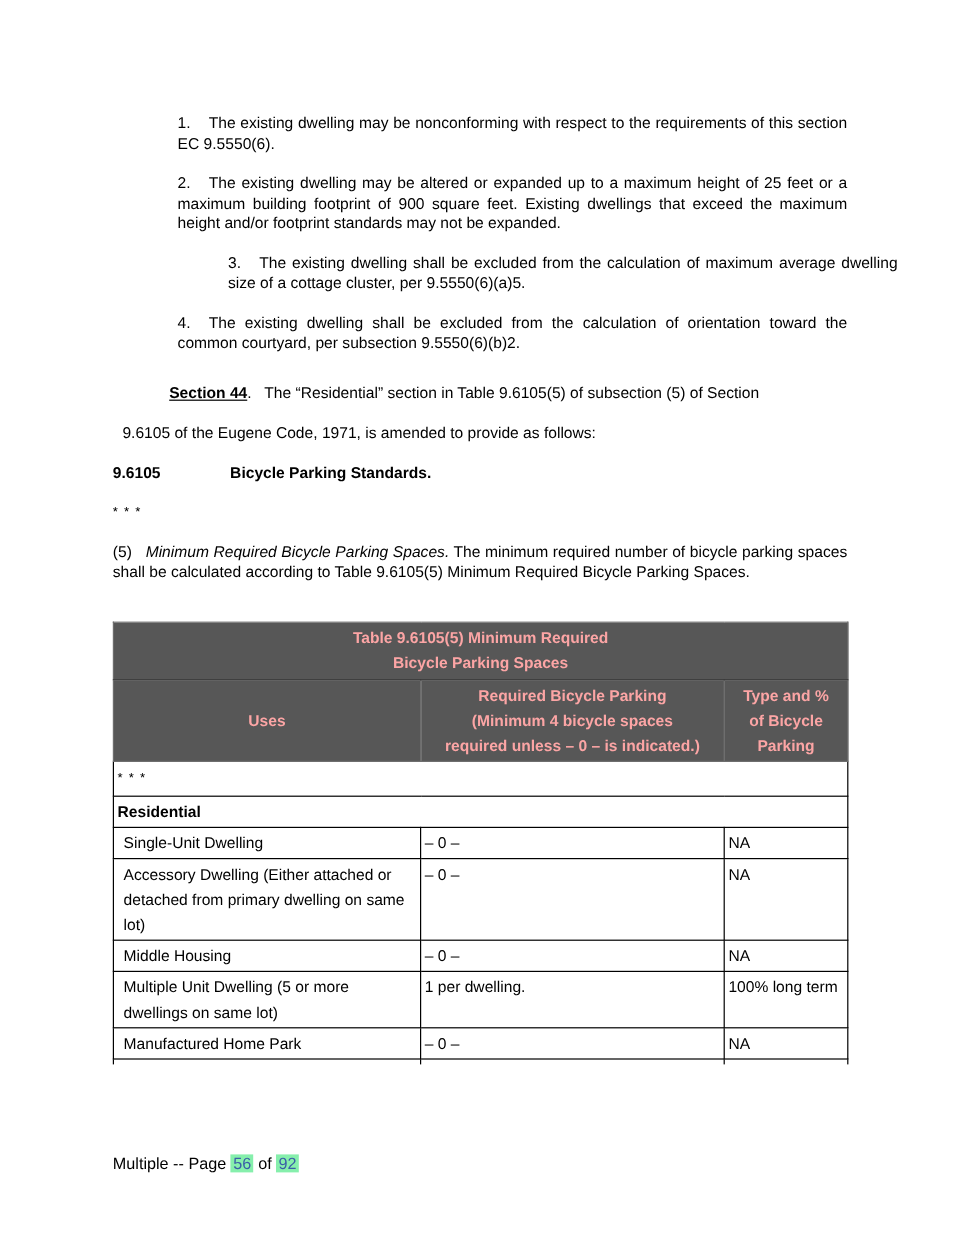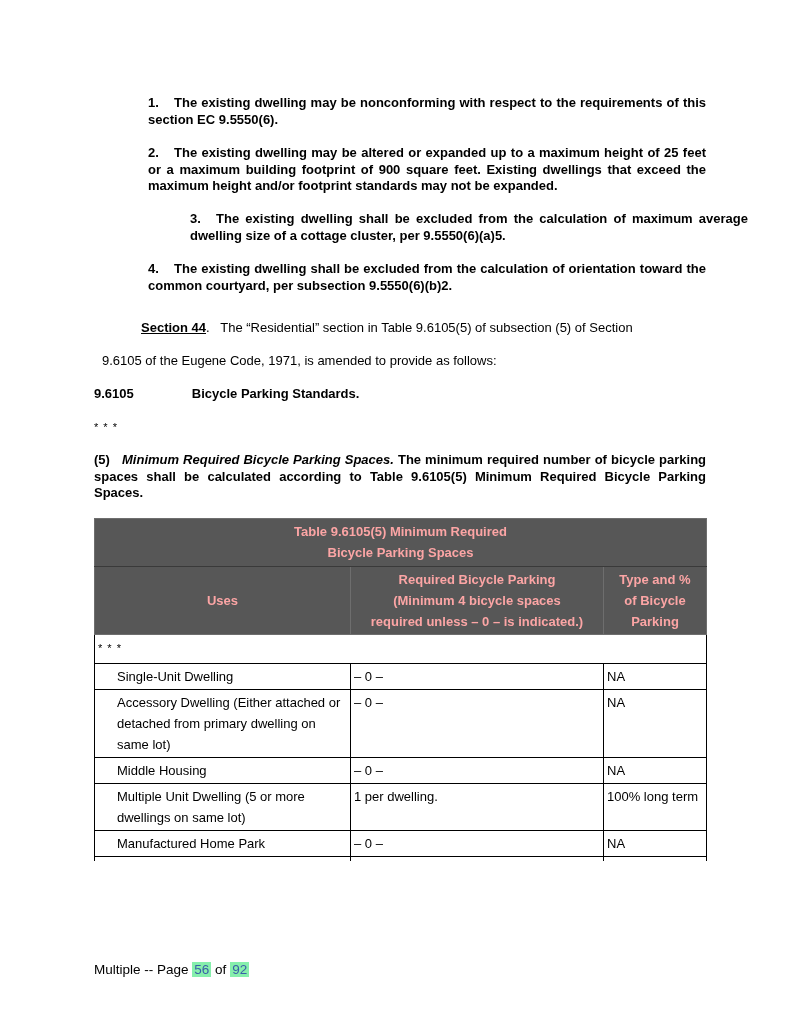--- a/index.html
+++ b/index.html
@@ -2,42 +2,42 @@
 <html><head>
   <meta charset="utf-8">
   <style>
     html, body { margin: 0; padding: 0; background: #ffffff; }
     body {
       width: 800px; height: 1035px; position: relative; overflow: hidden;
       font-family: "Liberation Sans", sans-serif; color: #000; font-size: 13px;
     }
     .para {
       position: absolute; left: 148px; width: 558px;
-      line-height: 16.5px; text-align: justify; margin: 0; font-weight: bold;
+      line-height: 16.5px; text-align: justify; margin: 0;
     }
     .para .num { display: inline-block; width: 26px; }
     .line { position: absolute; margin: 0; line-height: 16px; }
     .sec-label { font-weight: bold; text-decoration: underline; margin-top: 43px; }
     .bold { font-weight: bold; }
     .italic { font-style: italic; }
 
     table.bt {
       position: absolute; left: 94px; top: 518px; width: 612px;
       border-collapse: collapse; table-layout: fixed;
       font-size: 13px; line-height: 21px;
     }
     table.bt th {
       background: #575757; color: #fca5a5; font-weight: bold; text-align: center;
       padding: 2px 4px; border: 1px solid #6e6e6e;
     }
     table.bt th.title { border-bottom: 1px solid #3a3a3a; padding: 2px 4px 3px; }
     table.bt td {
       border: 1px solid #000; padding: 2px 4px 2px 4px; vertical-align: top;
     }
-    table.bt td.use { padding-left: 22px; }
+    table.bt td.use { padding-left: 8px; }
     table.bt td.nopad { padding-left: 3px; }
     table.bt tr.cut td { height: 0; padding: 0; border-bottom: none; }
     .stars { font-size: 11px; letter-spacing: 1px; }
 
     .footer { position: absolute; left: 94px; top: 962px; font-size: 13.5px; }
     .pg { background: #86efac; color: #3a5ea8; padding: 0 2px; }
   </style>
 </head>
 <body>
 
@@ -80,20 +80,23 @@
         <div>of Bicycle</div>
         <div>Parking</div>
       </th>
     </tr>
   </thead>
   <tbody>
     <tr>
       <td colspan="3" class="nopad" style="height:24px;"><span class="stars">* * *</span></td>
     </tr>
     <tr>
+      <td colspan="3" class="nopad bold">Residential</td>
+    </tr>
+    <tr>
       <td class="use">Single-Unit Dwelling</td>
       <td class="nopad">– 0 –</td>
       <td class="nopad">NA</td>
     </tr>
     <tr>
       <td class="use">Accessory Dwelling (Either attached or detached from primary dwelling on same lot)</td>
       <td class="nopad">– 0 –</td>
       <td class="nopad">NA</td>
     </tr>
     <tr>

